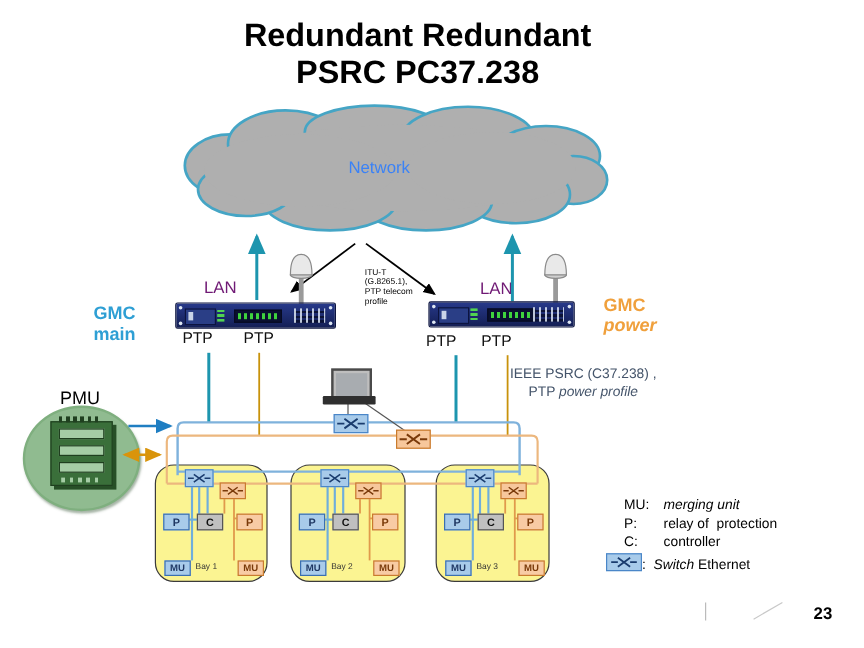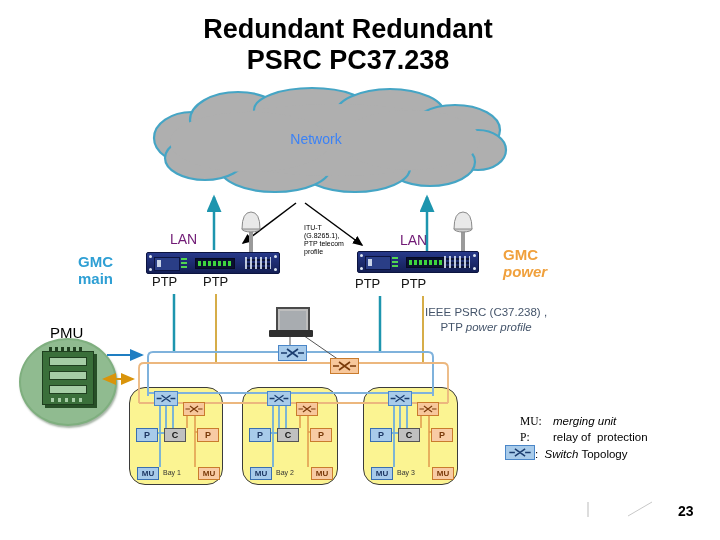--- a/index.html
+++ b/index.html
@@ -69,21 +69,21 @@
   .box-p-blue{background:#A8CBEA;border:1px solid #3A6FB0;color:#1F3864;font-size:9px;}
   .box-c{background:#C0C0C0;border:1px solid #555;color:#111;font-size:9px;}
   .box-p-orange{background:#F8CBA4;border:1px solid #C97B2D;color:#7A3A0A;font-size:9px;}
   .box-mu-blue{background:#A8CBEA;border:1px solid #3A6FB0;color:#1F3864;font-size:8px;}
   .box-mu-orange{background:#F8CBA4;border:1px solid #C97B2D;color:#7A3A0A;font-size:8px;}
   .bay-label{position:absolute;z-index:4;font-size:7px;color:#333;}
 
   
   #legend{left:505px;top:414px;font-size:11.5px;line-height:15.5px;color:#000;}
   .lg-row{white-space:pre;height:15.5px;}
-  .lg-key{display:inline-block;width:33px;font-family:Liberation Serif, serif;}
+  .lg-key{display:inline-block;width:33px;}
   .lg-pad{padding-left:15px;}
   .lg-icon{position:relative;display:inline-block;width:28px;height:13px;vertical-align:-2px;
     background:#A8CBEA;border:1px solid #4A86C8;}
   .lg-icon svg{display:block;width:100%;height:100%;}
 </style>
 </head>
 <body>
 
 <div id="slide">
 
@@ -340,20 +340,21 @@
   </div>
   <div class="sw sw-orange" style="left:330px;top:358px;width:27px;height:14px;">
     <svg viewBox="0 0 27 14">
         <path d="M2,7 H8 M19,7 H25 M8,3 L19,11 M8,11 L19,3" stroke="#7A3A0A" stroke-width="1.6" fill="none"></path>
       </svg>
   </div>
 
   <div class="abs" id="legend">
     <div class="lg-row lg-pad"><span class="lg-key">MU:</span><i>merging unit</i><span></span></div>
     <div class="lg-row lg-pad"><span class="lg-key">P:</span><i></i><span>relay of  protection</span></div>
+    <div class="lg-row lg-pad"><span class="lg-key">C:</span><i></i><span>controller</span></div>
     <div class="lg-row"><span class="lg-icon"><svg viewBox="0 0 27 14">
             <path d="M2,7 H8 M19,7 H25 M8,3 L19,11 M8,11 L19,3" stroke="#1A3C6E" stroke-width="1.6" fill="none"></path>
-          </svg></span><span>:  </span><i>Switch</i><span> Topology</span></div>
+          </svg></span><span>:  </span><i>Switch</i><span> Ethernet</span></div>
   </div>
 
   <div class="abs pagenum" style="left:678px;top:503px;">23</div>
 
 </div>
 
 </body></html>

